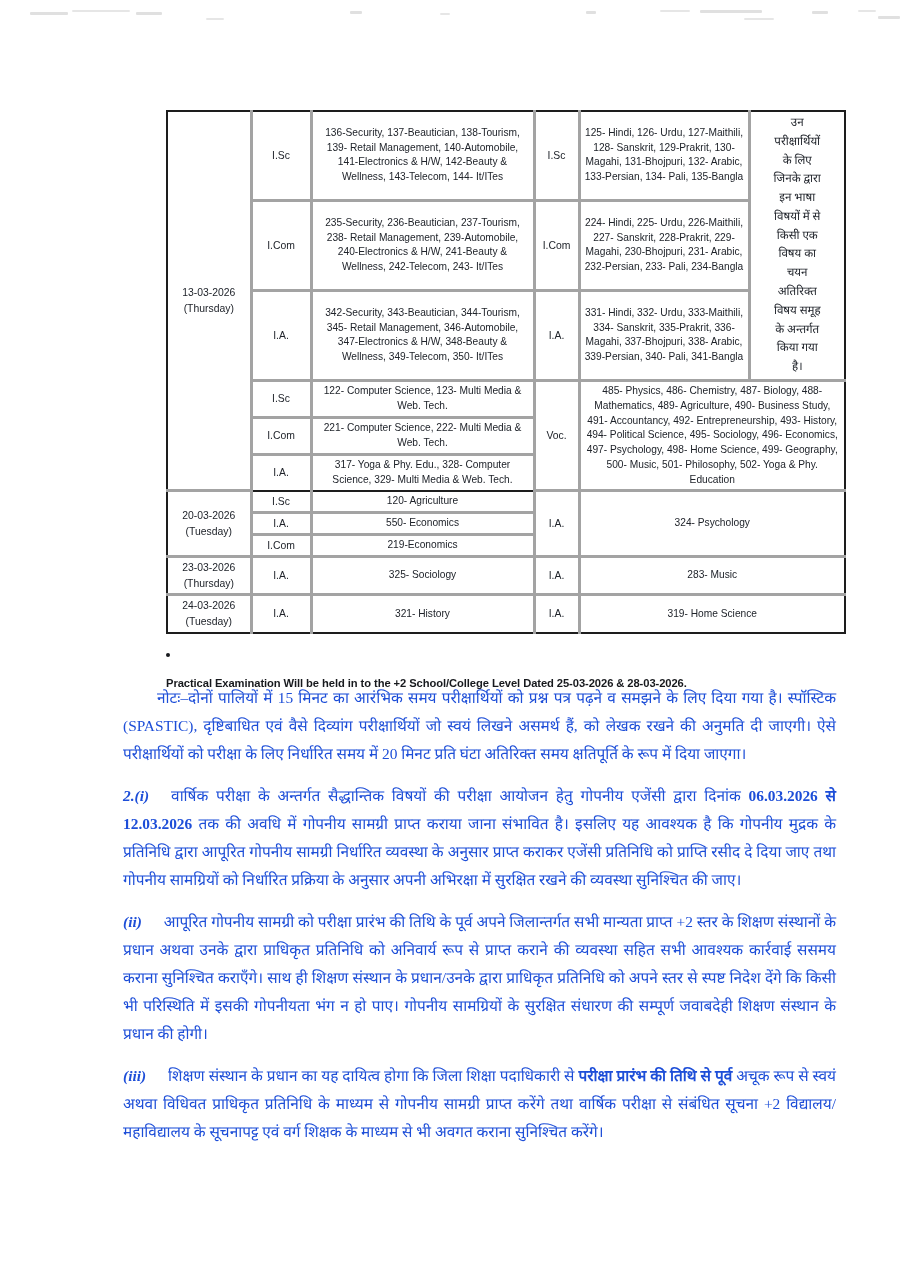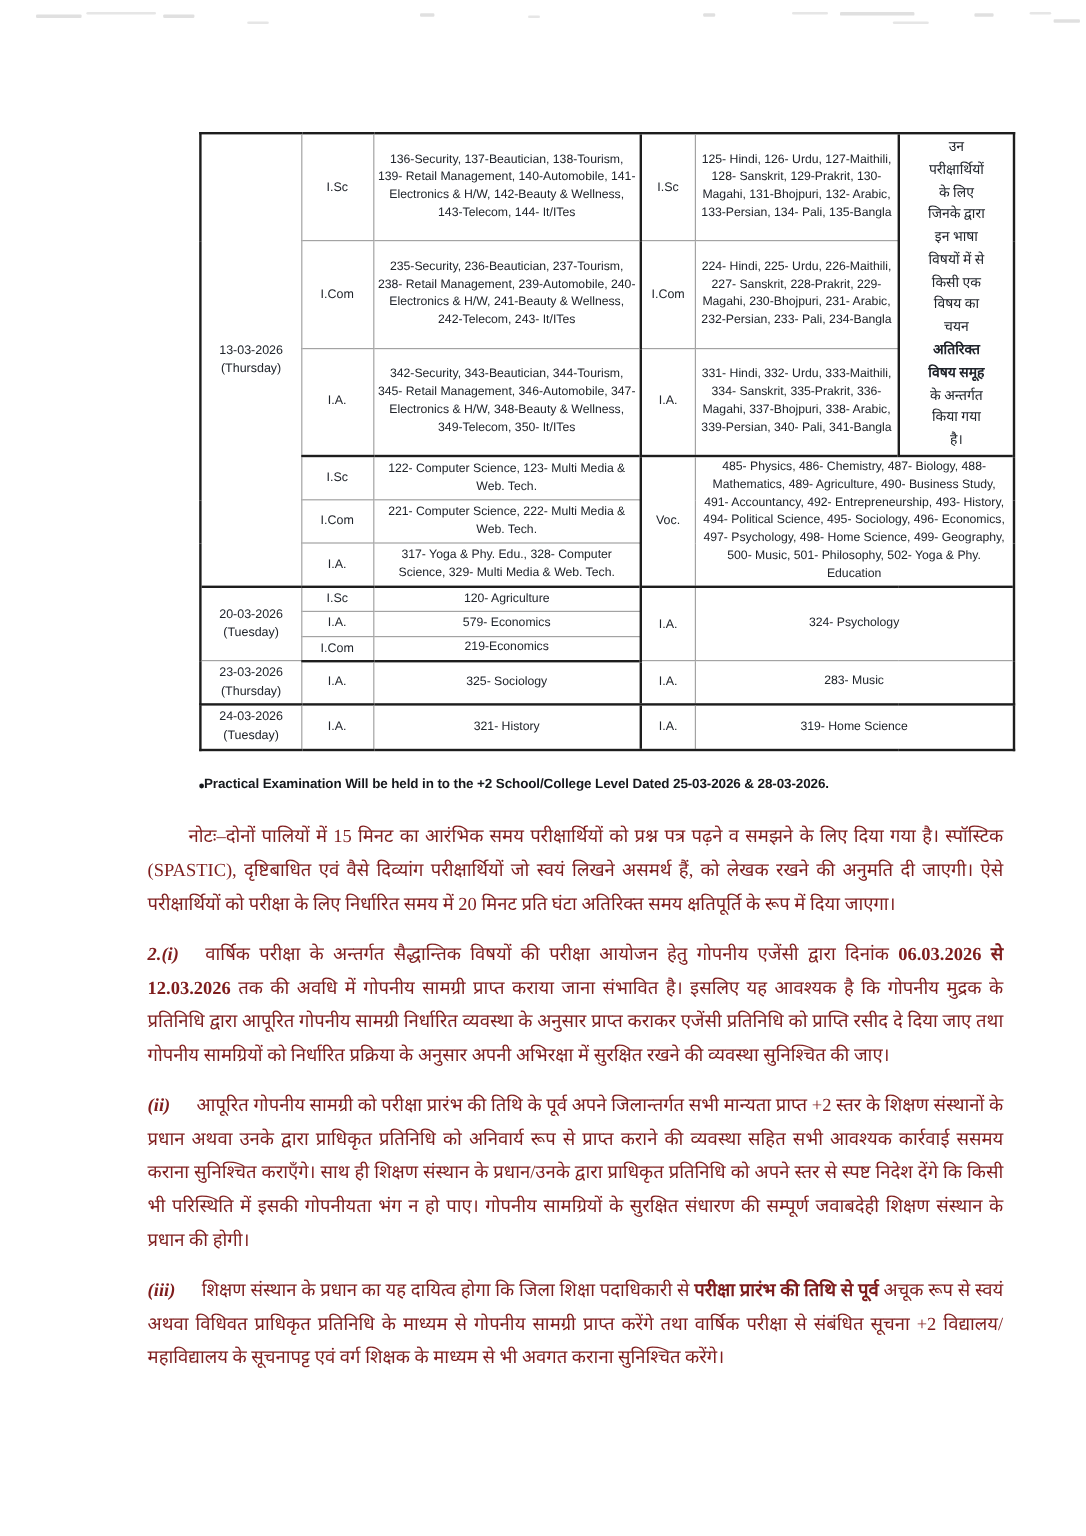--- a/index.html
+++ b/index.html
@@ -51,21 +51,21 @@
   table.sched {
     width: 100%;
     border-collapse: collapse;
     table-layout: fixed;
     font-family: "Liberation Sans", sans-serif;
     font-size: 10.2px;
     line-height: 1.45;
     color: #20242b;
   }
   table.sched td {
-    border: 1px solid #a3a3a3;
+    border: 3px solid #a3a3a3;
     text-align: center;
     vertical-align: middle;
     padding: 2px 3px;
   }
   .sched .outer-l { border-left: 2.6px solid #1d1d1d; }
   .sched .outer-r { border-right: 2.6px solid #1d1d1d; }
   .sched .outer-t { border-top: 2.6px solid #1d1d1d; }
   .sched .outer-b { border-bottom: 2.6px solid #1d1d1d; }
   .sched .thick-b { border-bottom: 2.2px solid #1d1d1d; }
   .sched .thick-t { border-top: 2.2px solid #1d1d1d; }
@@ -75,36 +75,37 @@
   .stream-cell { font-size: 10.4px; }
   .subj-cell { padding: 4px 7px; }
   .lang-cell { padding: 4px 6px; border-radius: 24px; }
   .hi-note {
     font-family: "Liberation Serif", serif;
     font-size: 11.6px;
     line-height: 1.62;
     padding: 4px 3px;
     margin-top: 20px;
   }
-  .hi-note b { font-weight: 700; }
+  .hi-note b { font-weight: 400; }
 
   
   .bullet-row {
     position: absolute;
     left: 166px;
     top: 648px;
     width: 690px;
     display: flex;
     align-items: flex-start;
-    gap: 0;
+    gap: 20px;
     font-family: "Liberation Sans", sans-serif;
     font-size: 11.2px;
     font-weight: 700;
     color: #17191d;
     letter-spacing: -0.08px;
+    flex-direction: column;
   }
   .bullet-dot {
     width: 4px; height: 4px;
     background: #17191d;
     border-radius: 50%;
     margin-top: 5px;
     flex: 0 0 auto;
   }
 
   
@@ -114,21 +115,21 @@
     top: 684px;
     width: 713px;
   }
   p.hp {
     margin: 0 0 14px 0;
     font-family: "Liberation Serif", serif;
     font-size: 15.4px;
     line-height: 1.82;
     text-align: justify;
     text-align-last: left;
-    color: #7f1d1d;
+    color: #1d4ed8;
   }
   p.hp.indent { text-indent: 34px; }
   p.hp b { font-weight: 700; }
   .lbl { font-weight: 700; font-style: italic; }
   .lbl-gap { display: inline-block; width: 22px; }
 
   .footer {
     position: absolute;
     left: 0; right: 0;
     top: 1179px;
@@ -232,21 +233,21 @@
             <span>20-03-2026</span><br>
             <span>(Tuesday)</span>
           </td>
           <td class="stream-cell thick-t">I.Sc</td>
           <td class="subj-cell thick-t">120- Agriculture</td>
           <td class="stream-cell thick-t thick-l" rowspan="3">I.A.</td>
           <td class="lang-cell thick-t outer-r" colspan="2" rowspan="3">324- Psychology</td>
         </tr>
         <tr>
           <td class="stream-cell">I.A.</td>
-          <td class="subj-cell">579- Economics</td>
+          <td class="subj-cell">550- Economics</td>
         </tr>
         <tr>
           <td class="stream-cell thick-b">I.Com</td>
           <td class="subj-cell thick-b">219-Economics</td>
         </tr>
 
         <tr>
           <td class="date-cell outer-l thick-b">
             <span>23-03-2026</span><br>
             <span>(Thursday)</span>

